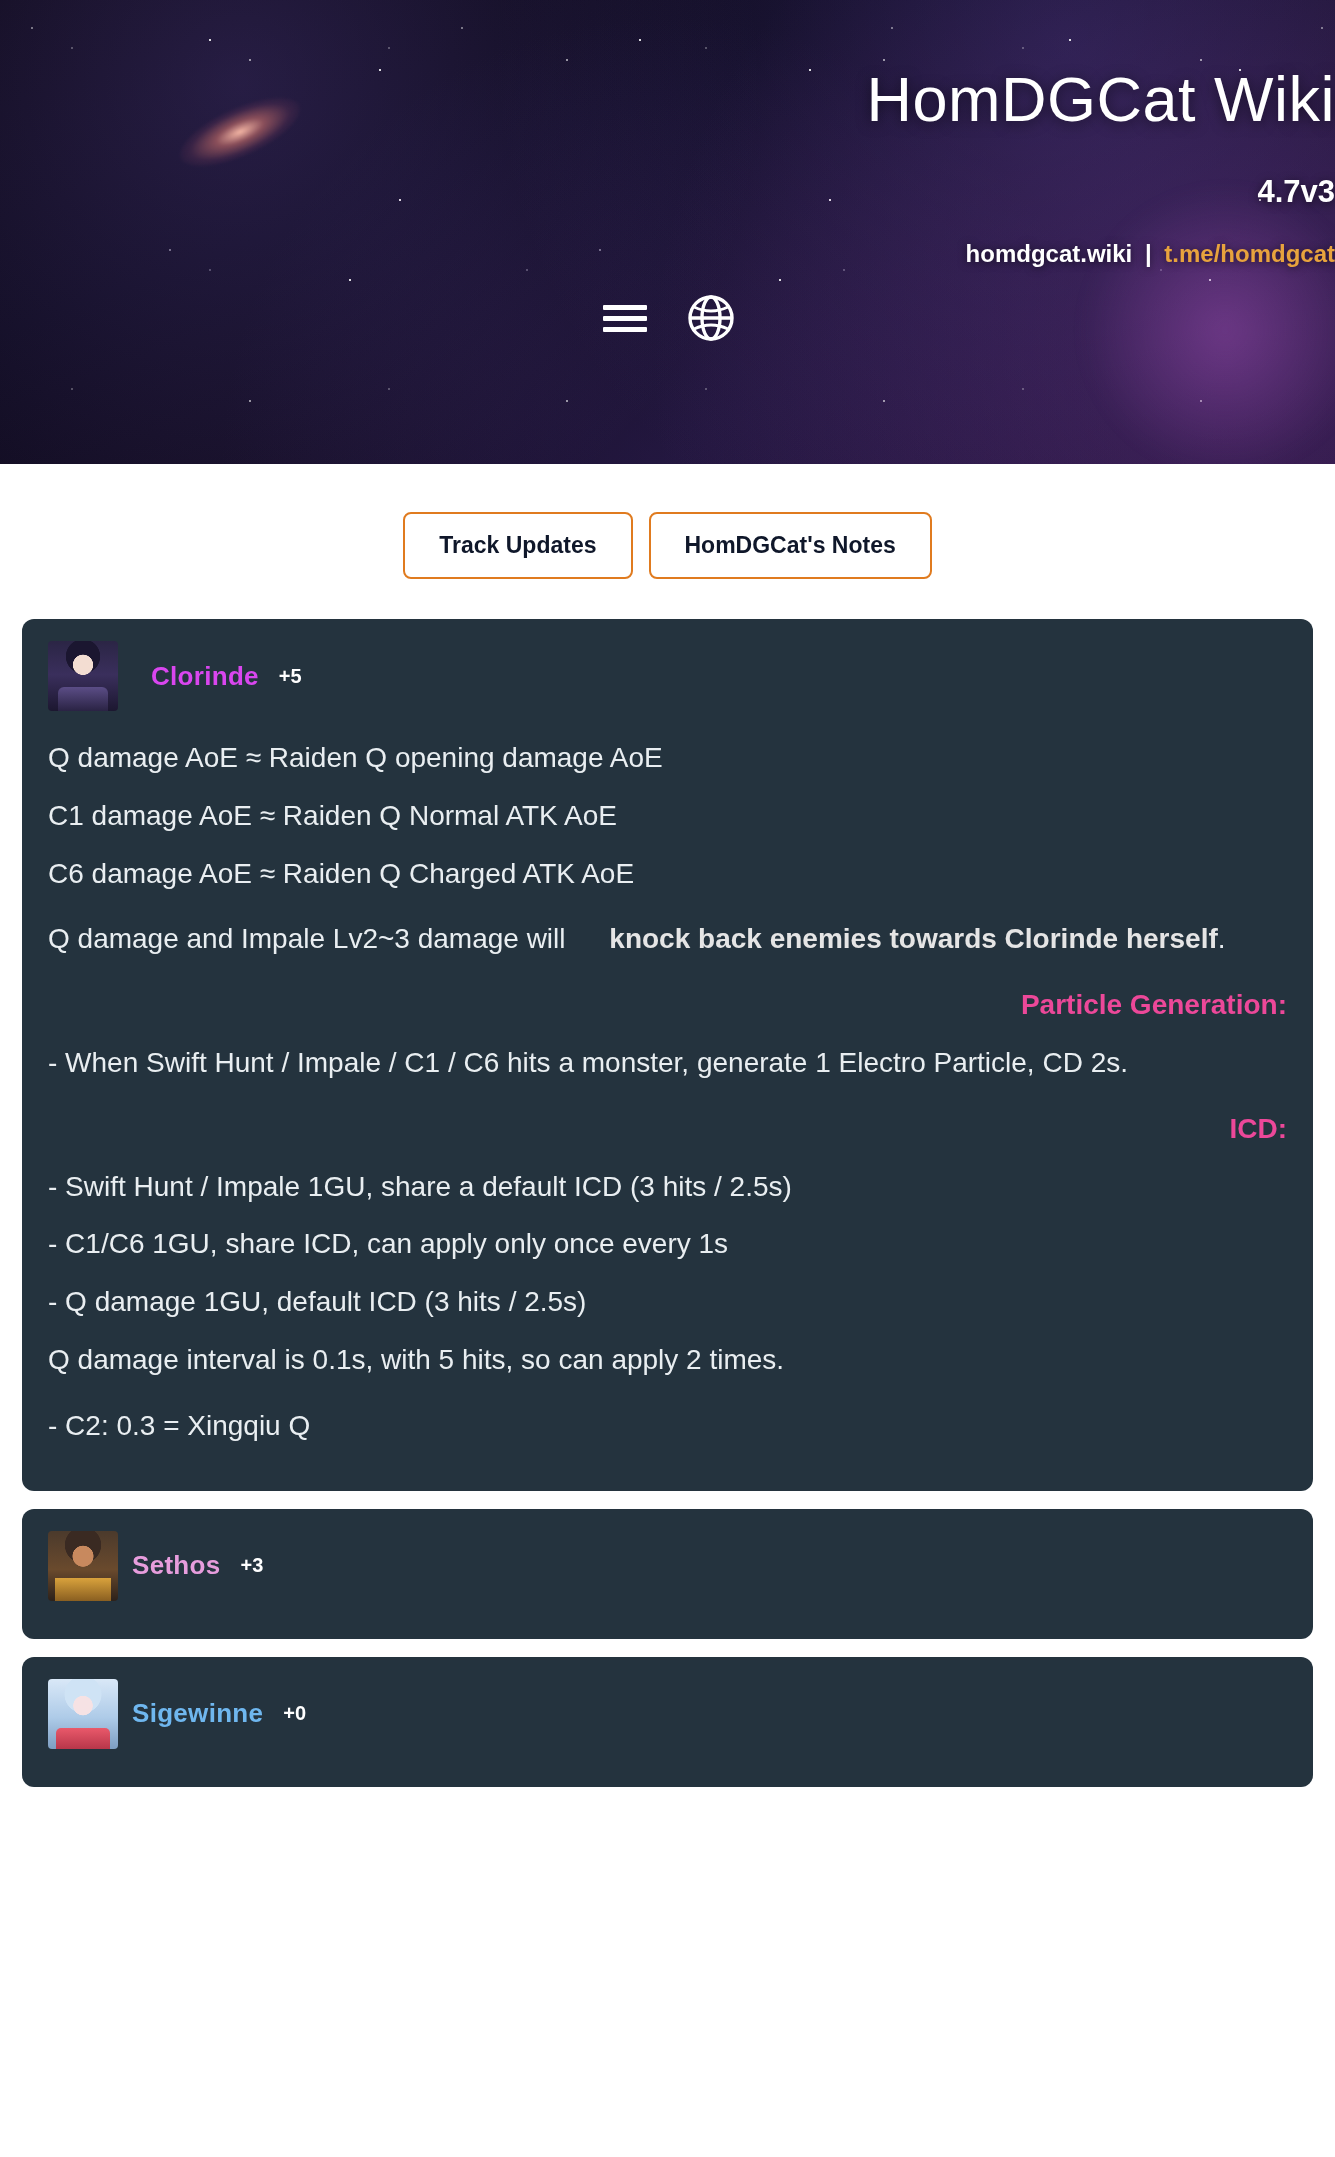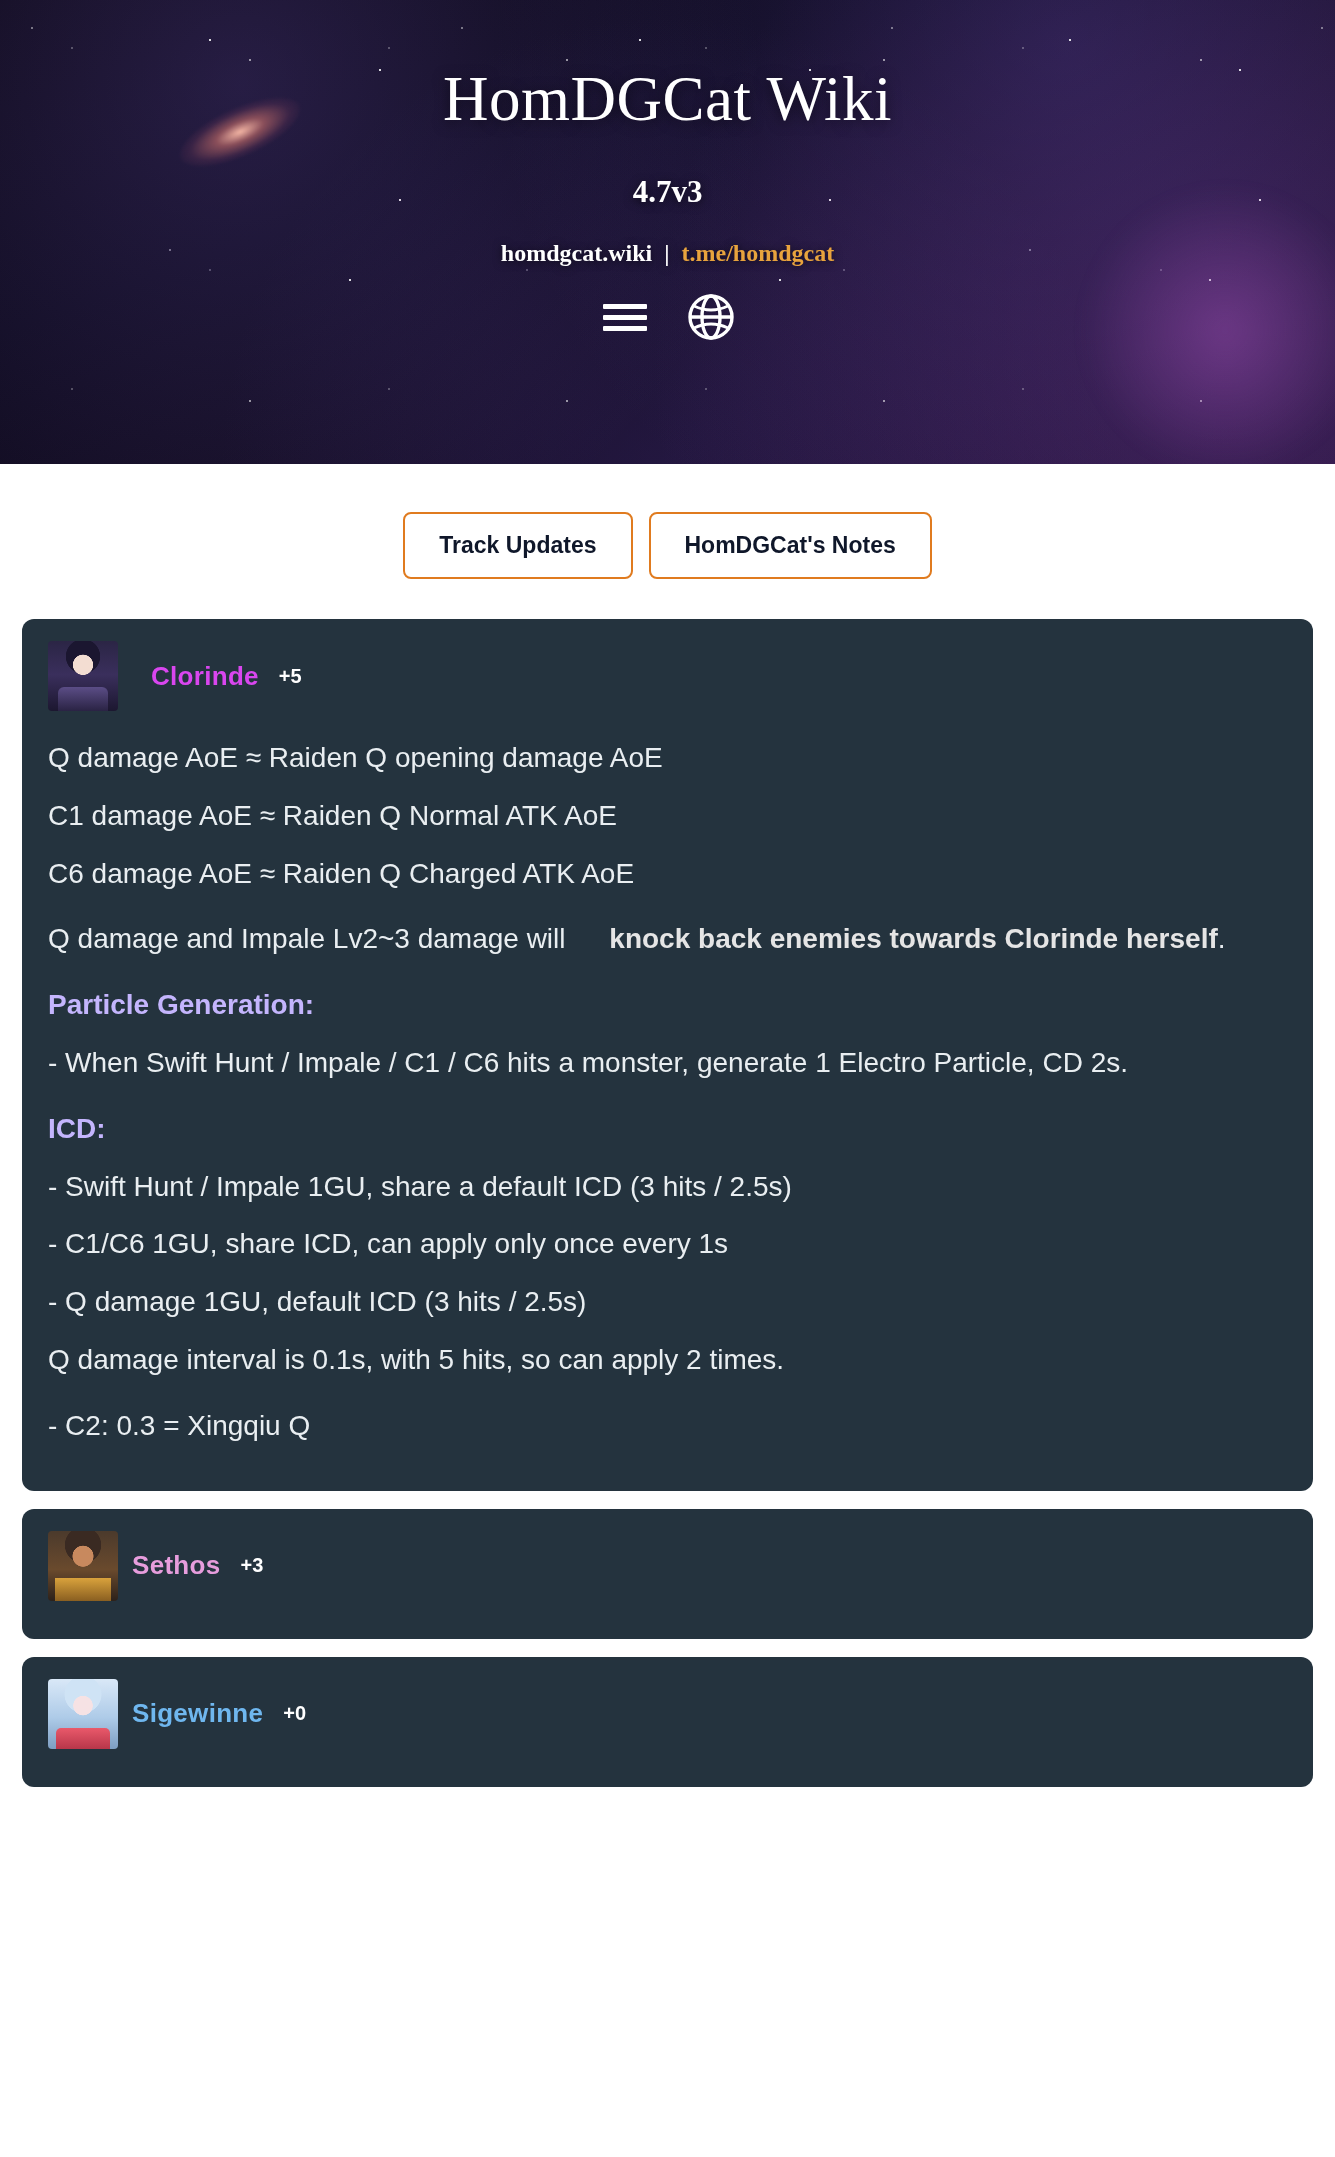--- a/index.html
+++ b/index.html
@@ -72,23 +72,22 @@
     right: -40px;
     top: 180px;
     width: 300px;
     height: 300px;
     background: radial-gradient(circle, rgba(160,80,180,0.45) 0%, rgba(0,0,0,0) 68%);
     filter: blur(8px);
   }
   .hero-inner {
     position: relative;
     z-index: 2;
-    text-align: center;
+    text-align: right;
     padding-top: 66px;
-    font-family: Liberation Serif, serif;
   }
   .site-title {
     color: #ffffff;
     font-size: 63px;
     font-weight: 400;
     line-height: 1.05;
     letter-spacing: 0.5px;
     margin: 0 0 0 0;
     text-shadow: 0 2px 14px rgba(0,0,0,0.55);
   }
@@ -242,21 +241,21 @@
   .card-body { margin-top: 28px; }
   .line {
     font-size: 28px;
     line-height: 1.35;
     color: #e9eef1;
     margin: 0 0 28px 0;
     font-weight: 300;
   }
   .line.tight { margin-bottom: 20px; }
   .line b { font-weight: bold; color: #e5e5e5; margin-left: 36px; }
-  .line.head { font-weight: bold; color: #c4b5fd; }
+  .line.head { font-weight: bold; color: #ec4899; text-align: right; }
 </style>
 </head>
 <body>
 
 <div class="hero">
   <div class="stars"></div>
   <div class="stars b"></div>
   <div class="galaxy"></div>
   <div class="glow-r"></div>
 

